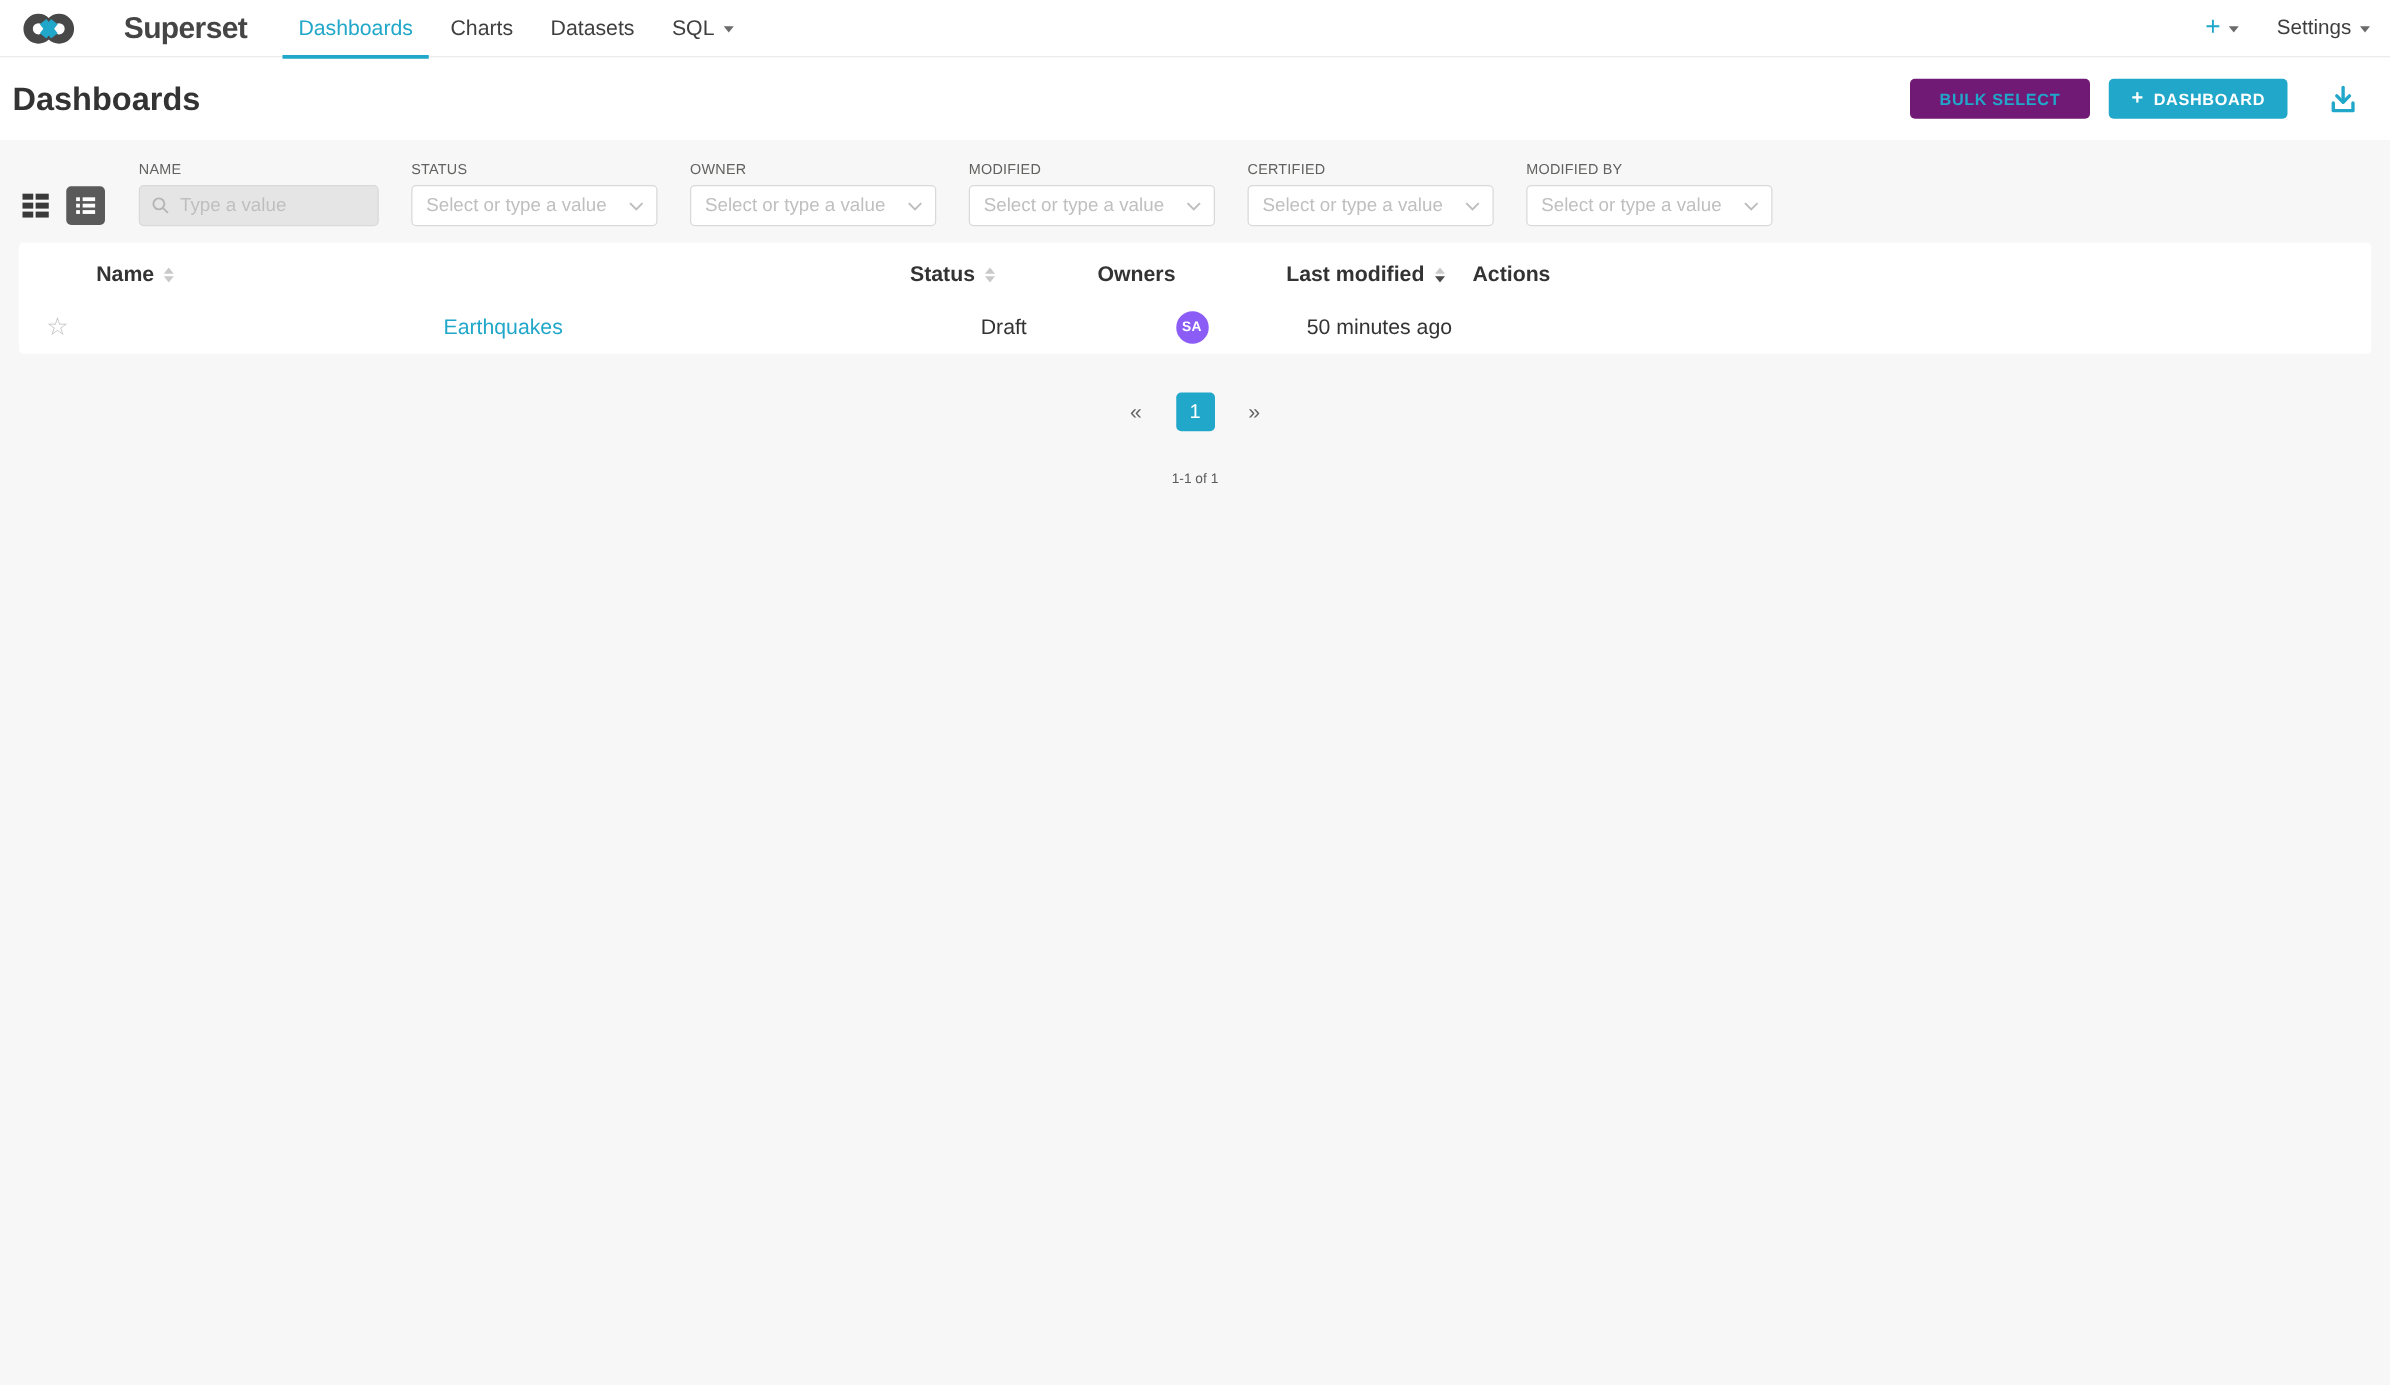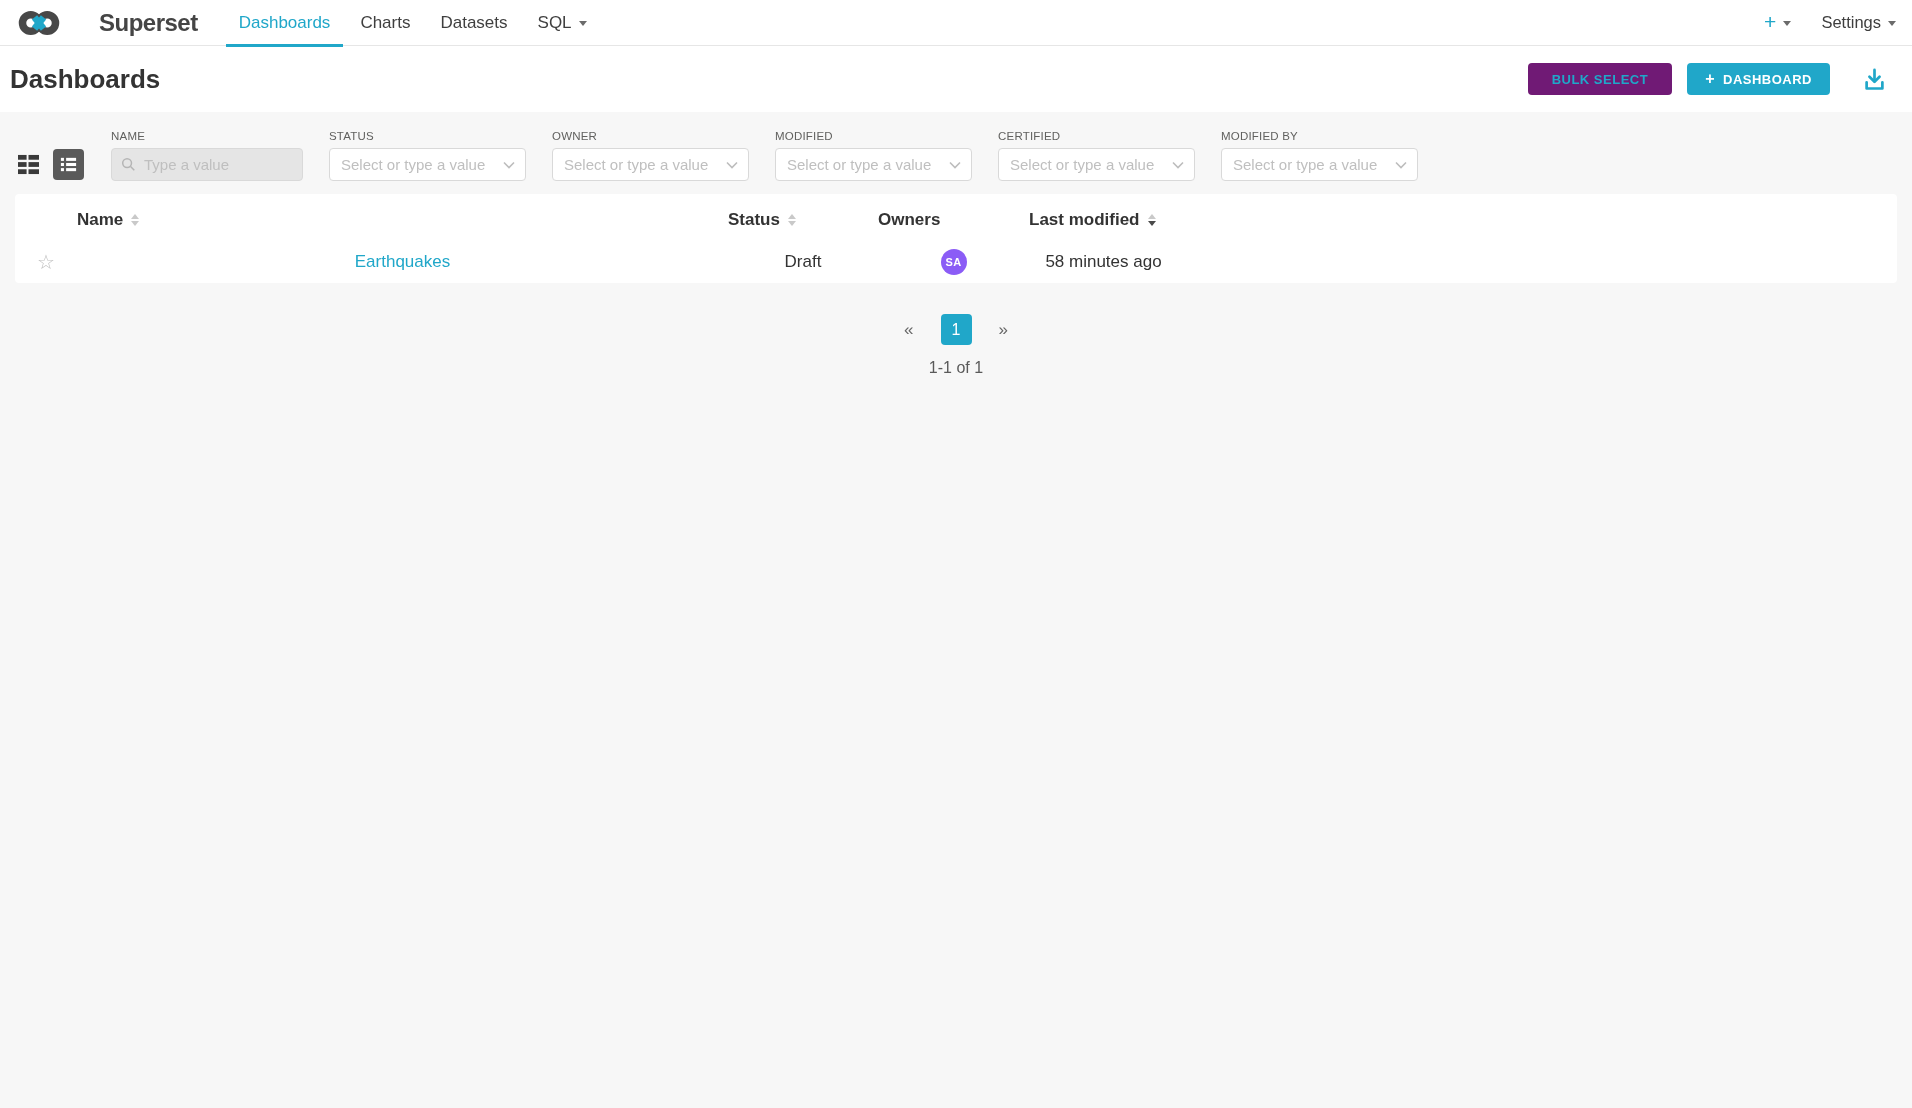--- a/index.html
+++ b/index.html
@@ -94,21 +94,21 @@
     display:flex; align-items:center; justify-content:center;
   }
 
   
   .pagination { margin-top:31px; display:flex; justify-content:center; align-items:center; gap:21px; }
   .page-arrow { font-size:17px; color:#666; cursor:pointer; background:none; border:none; font-family:inherit; }
   .page-current {
     width:31px; height:31px; border-radius:4px; background:#20A7C9; color:#fff; font-size:16px;
     display:flex; align-items:center; justify-content:center; border:none; cursor:pointer; font-family:inherit;
   }
-  .page-summary { margin-top:14px; text-align:center; font-size:16px; color:#5A5A5A; }
+  .page-summary { margin-top:32px; text-align:center; font-size:11px; color:#5A5A5A; }
 </style>
 </head>
 <body>
 
 <div>
 
   <nav class="navbar">
     <div class="brand">
       <span style="display:flex;">
         <svg width="42" height="30" viewBox="0 0 54 40">
@@ -293,37 +293,40 @@
         <div class="th">
           <span>Owners</span>
         </div>
         <div class="th">
           <span>Last modified</span>
           <span class="sort">
               <span class="tri-up"></span>
               <span class="tri-dn tri-dark"></span>
             </span>
         </div>
+        <div class="th">
+          <span>Actions</span>
+        </div>
       </div>
 
       <div class="trow">
         <div class="td star-cell">
           <span class="star">☆</span>
         </div>
         <div class="td">
           <a class="link">Earthquakes</a>
         </div>
         <div class="td">
           <span>Draft</span>
         </div>
         <div class="td">
           <span class="avatar">SA</span>
         </div>
         <div class="td">
-          <span>58 minutes ago</span>
+          <span>50 minutes ago</span>
         </div>
         <div class="td"></div>
       </div>
     </div>
 
     <div class="pagination">
       <button class="page-arrow">«</button>
       <button class="page-current">1</button>
       <button class="page-arrow">»</button>
     </div>

